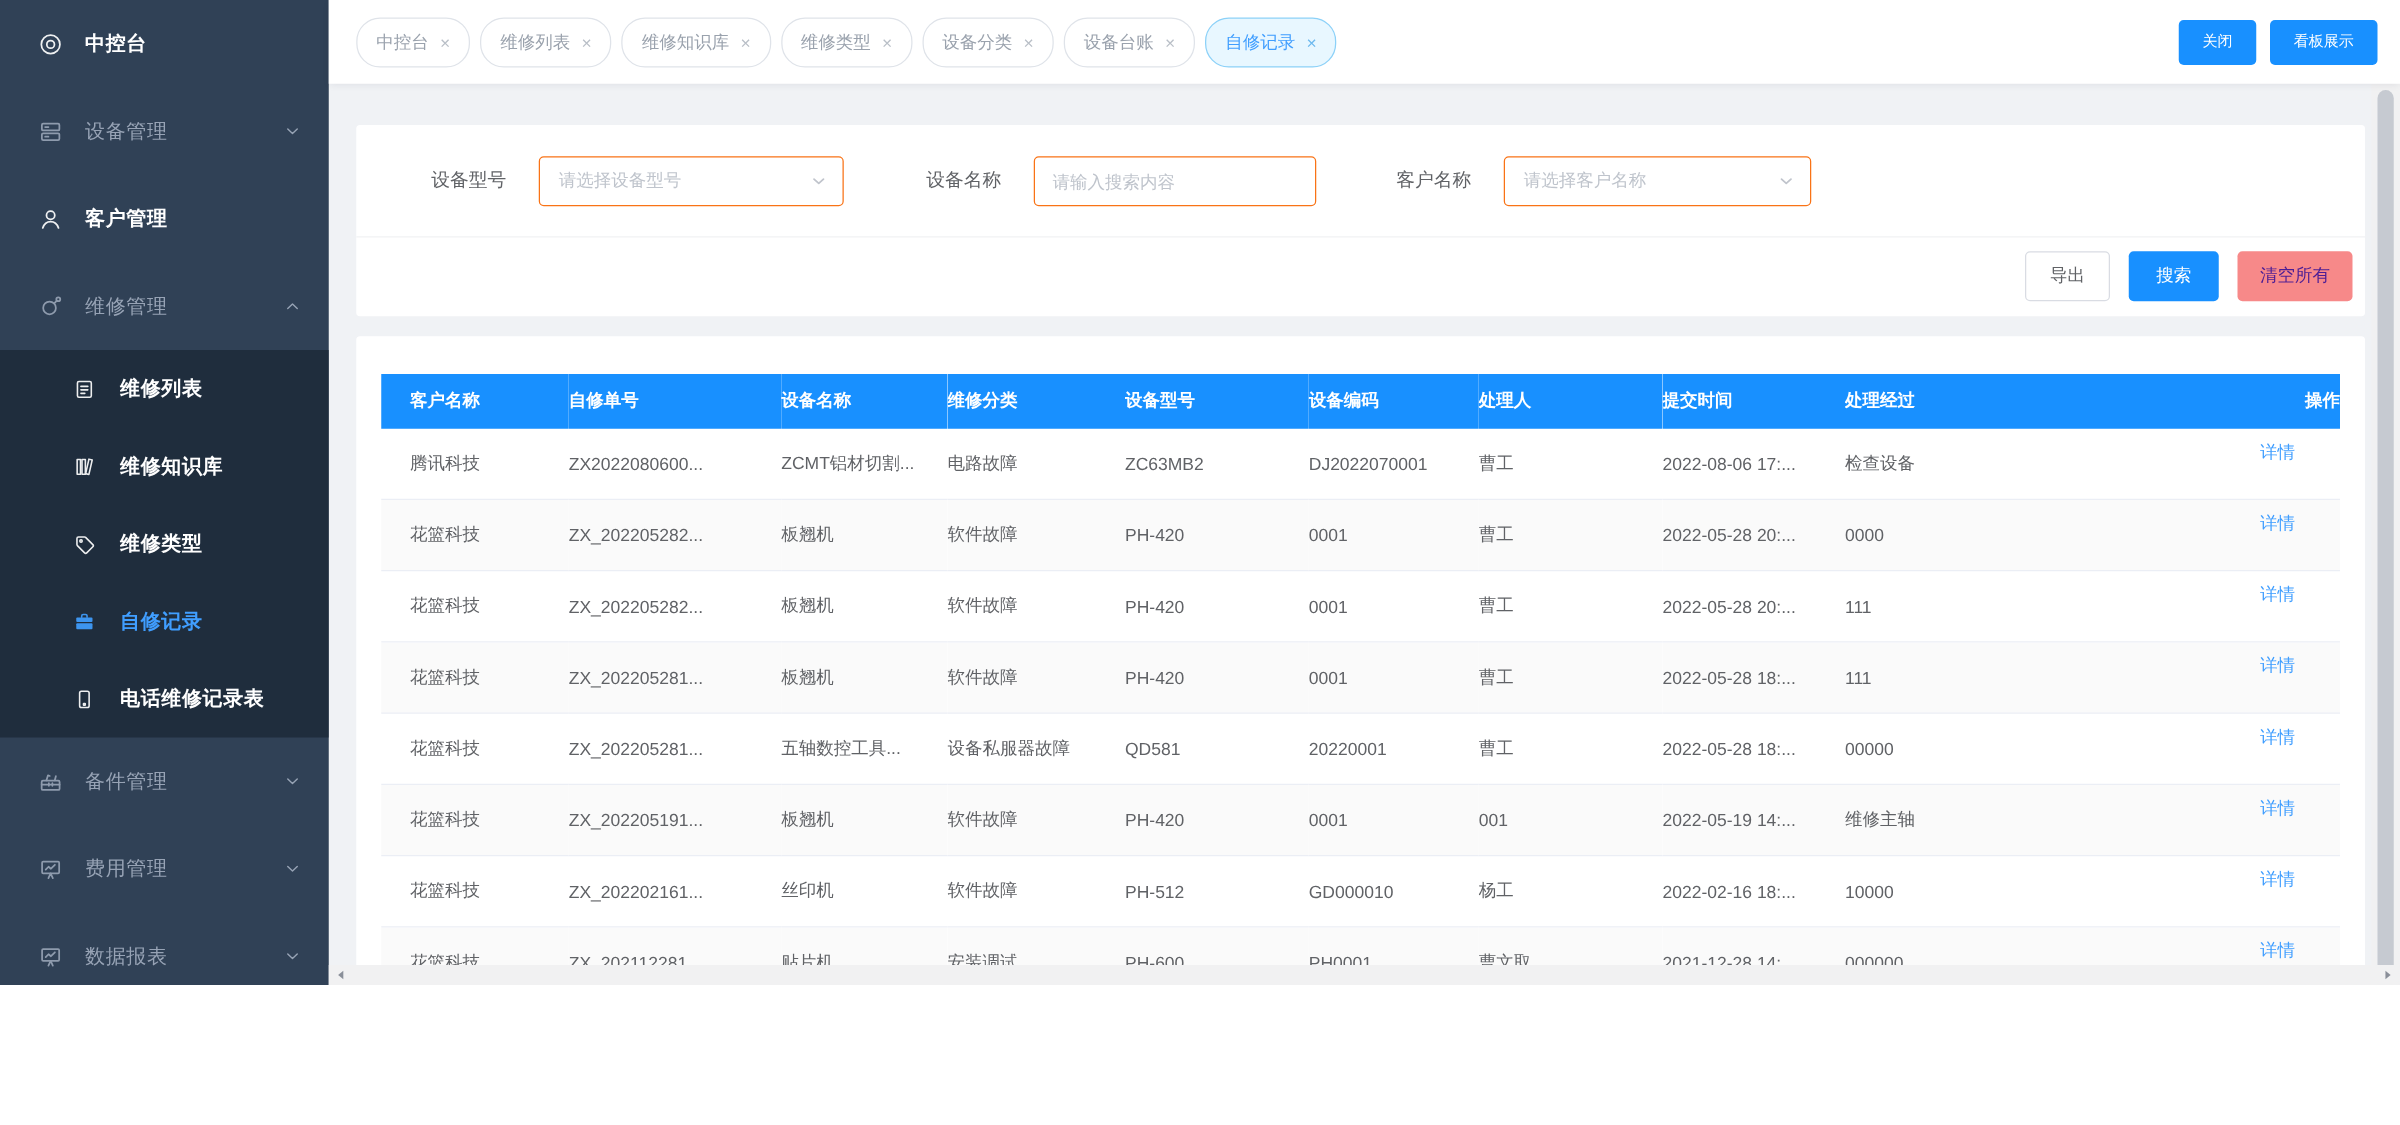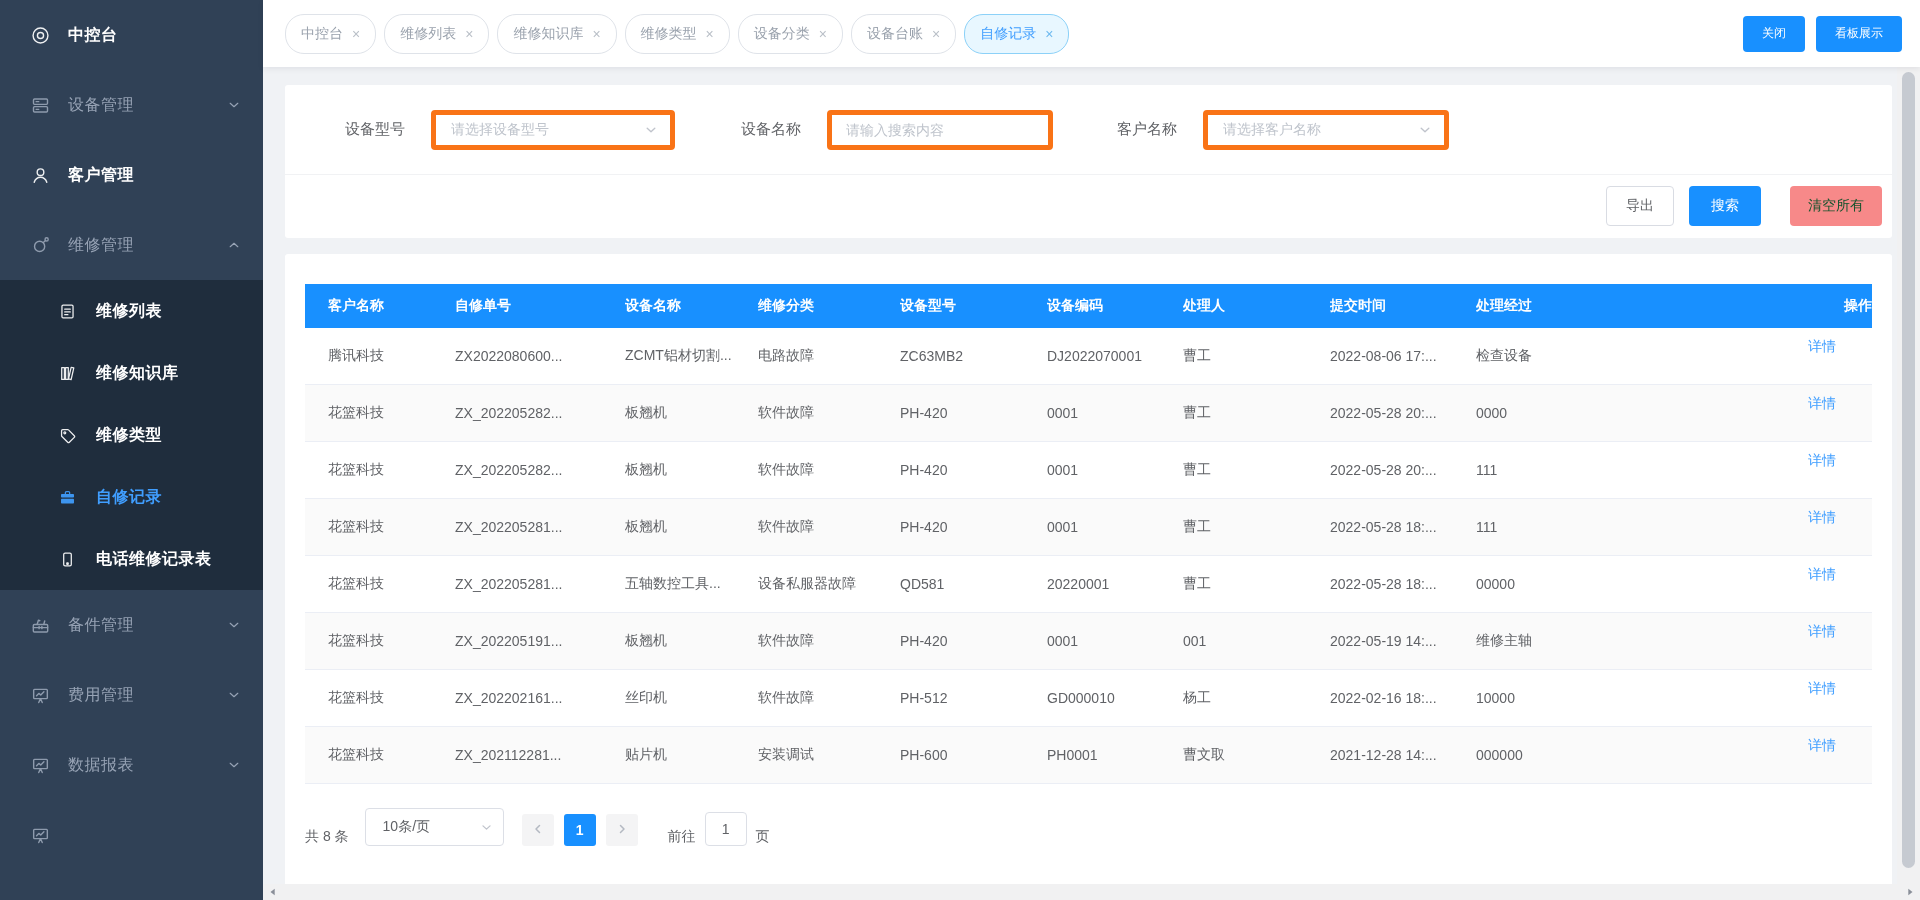--- a/index.html
+++ b/index.html
@@ -1,18 +1,18 @@
 <!DOCTYPE html>
 <html style="--primary: #1890ff; --link: #409eff; --danger: #f78989; --sidebar-bg: #304156; --submenu-bg: #1f2d3d; --stripe: #fafafa;"><head>
 <meta charset="utf-8">
 <title></title>
 <style>
   html,body{margin:0;padding:0;}
   body{font-family:"Liberation Sans","DejaVu Sans",sans-serif;}
-  #app{position:relative;width:1920px;height:900px;overflow:hidden;background:#f0f2f5;}
+  #app{position:relative;width:1920px;height:788px;overflow:hidden;background:#f0f2f5;}
 
   
   .sidebar{position:absolute;left:0;top:0;bottom:0;width:263px;background:var(--sidebar-bg);overflow:hidden;}
   .side-item{display:flex;align-items:center;height:70px;padding-left:30px;box-sizing:border-box;
              color:#ffffff;font-size:16px;font-weight:bold;cursor:pointer;position:relative;}
   .side-item.dim{color:#97a3b5;font-weight:400;}
   .side-item .lbl{margin-left:17px;white-space:nowrap;letter-spacing:.5px;}
   .side-item .icn{width:21px;height:21px;flex:0 0 auto;opacity:.92;}
   .submenu{background:var(--submenu-bg);}
   .side-item.sub{height:62px;padding-left:58px;}
@@ -30,41 +30,41 @@
   .tab{display:inline-flex;align-items:center;height:38px;padding:0 15px;border:1px solid #dfe3e9;border-radius:19px;
        color:#9aa2ad;font-size:14px;background:#fff;cursor:pointer;white-space:nowrap;}
   .tab .x{margin-left:9px;font-size:14px;color:#b9bfc7;line-height:1;}
   .tab.active{background:#e8f7ff;border-color:#8cd1f8;color:var(--link);}
   .tab.active .x{color:#6db9ef;}
   .tabbar-actions{margin-left:auto;display:flex;gap:11px;}
   .btn{border:none;border-radius:4px;font-size:12px;cursor:pointer;font-family:inherit;}
   .btn-primary{background:var(--primary);color:#fff;}
   .tabbar-actions .btn{height:36px;padding:0 19px;}
 
-  .content{position:absolute;left:0;top:67px;right:0;bottom:0;padding:18px 28px 0 22px;box-sizing:border-box;}
+  .content{position:absolute;left:0;top:67px;right:0;bottom:0;padding:33px 28px 0 22px;box-sizing:border-box;}
 
   
   .panel{background:#fff;border-radius:3px;}
   .search-panel{height:153px;box-sizing:border-box;}
   .form-row{display:flex;align-items:center;height:90px;padding-left:60px;border-bottom:1px solid #f1f2f4;box-sizing:border-box;}
   .f-label{color:#606266;font-size:15px;white-space:nowrap;}
-  .box{height:40px;border:5px solid #f97316;border-radius:4px;box-sizing:border-box;background:#fff;}
+  .box{height:40px;border:1px solid #f97316;border-radius:4px;box-sizing:border-box;background:#fff;}
   .sel{display:flex;align-items:center;justify-content:space-between;padding:0 12px 0 15px;margin-left:26px;cursor:pointer;}
   .sel .ph{color:#bfc4cc;font-size:14px;}
   .sel .sel-chev{width:14px;height:14px;color:#c0c4cc;}
   .sel-model{width:244px;}
   .sel-customer{width:246px;}
   .inp{width:226px;margin-left:26px;padding:0 14px;font-size:14px;color:#606266;font-family:inherit;outline:none;}
   .inp::placeholder{color:#bfc4cc;}
   .gap1{width:66px;}.gap2{width:64px;}
   .actions-row{display:flex;justify-content:flex-end;align-items:center;height:40px;margin:11px 10px 0 0;gap:15px;}
   .actions-row .btn{height:40px;font-size:14px;}
   .btn-plain{background:#fff;border:1px solid #d9dce3;color:#606266;padding:0 19px;}
   .btn-search{padding:0 22px;}
-  .btn-danger{background:var(--danger);color:#14532d;padding:0 18px;margin-left:14px;}
+  .btn-danger{background:var(--danger);color:#4c1d95;padding:0 18px;}
 
   
   .table-panel{margin-top:16px;padding:30px 20px 40px 20px;box-sizing:border-box;}
   table{width:100%;border-collapse:collapse;table-layout:fixed;}
   th{background:var(--primary);color:#fff;height:44px;font-size:14px;font-weight:bold;text-align:left;padding:0 8px 0 0;white-space:nowrap;overflow:hidden;}
   td{height:56px;font-size:14px;color:#606266;border-bottom:1px solid #ebeef5;padding:0 8px 0 0;white-space:nowrap;overflow:hidden;}
   th:first-child,td:first-child{padding-left:23px;}
   tbody tr:nth-child(even){background:var(--stripe);}
   .col-action{text-align:right;padding-right:0;}
   td.col-action{vertical-align:top;padding-top:10px;height:46px;text-align:center;}

